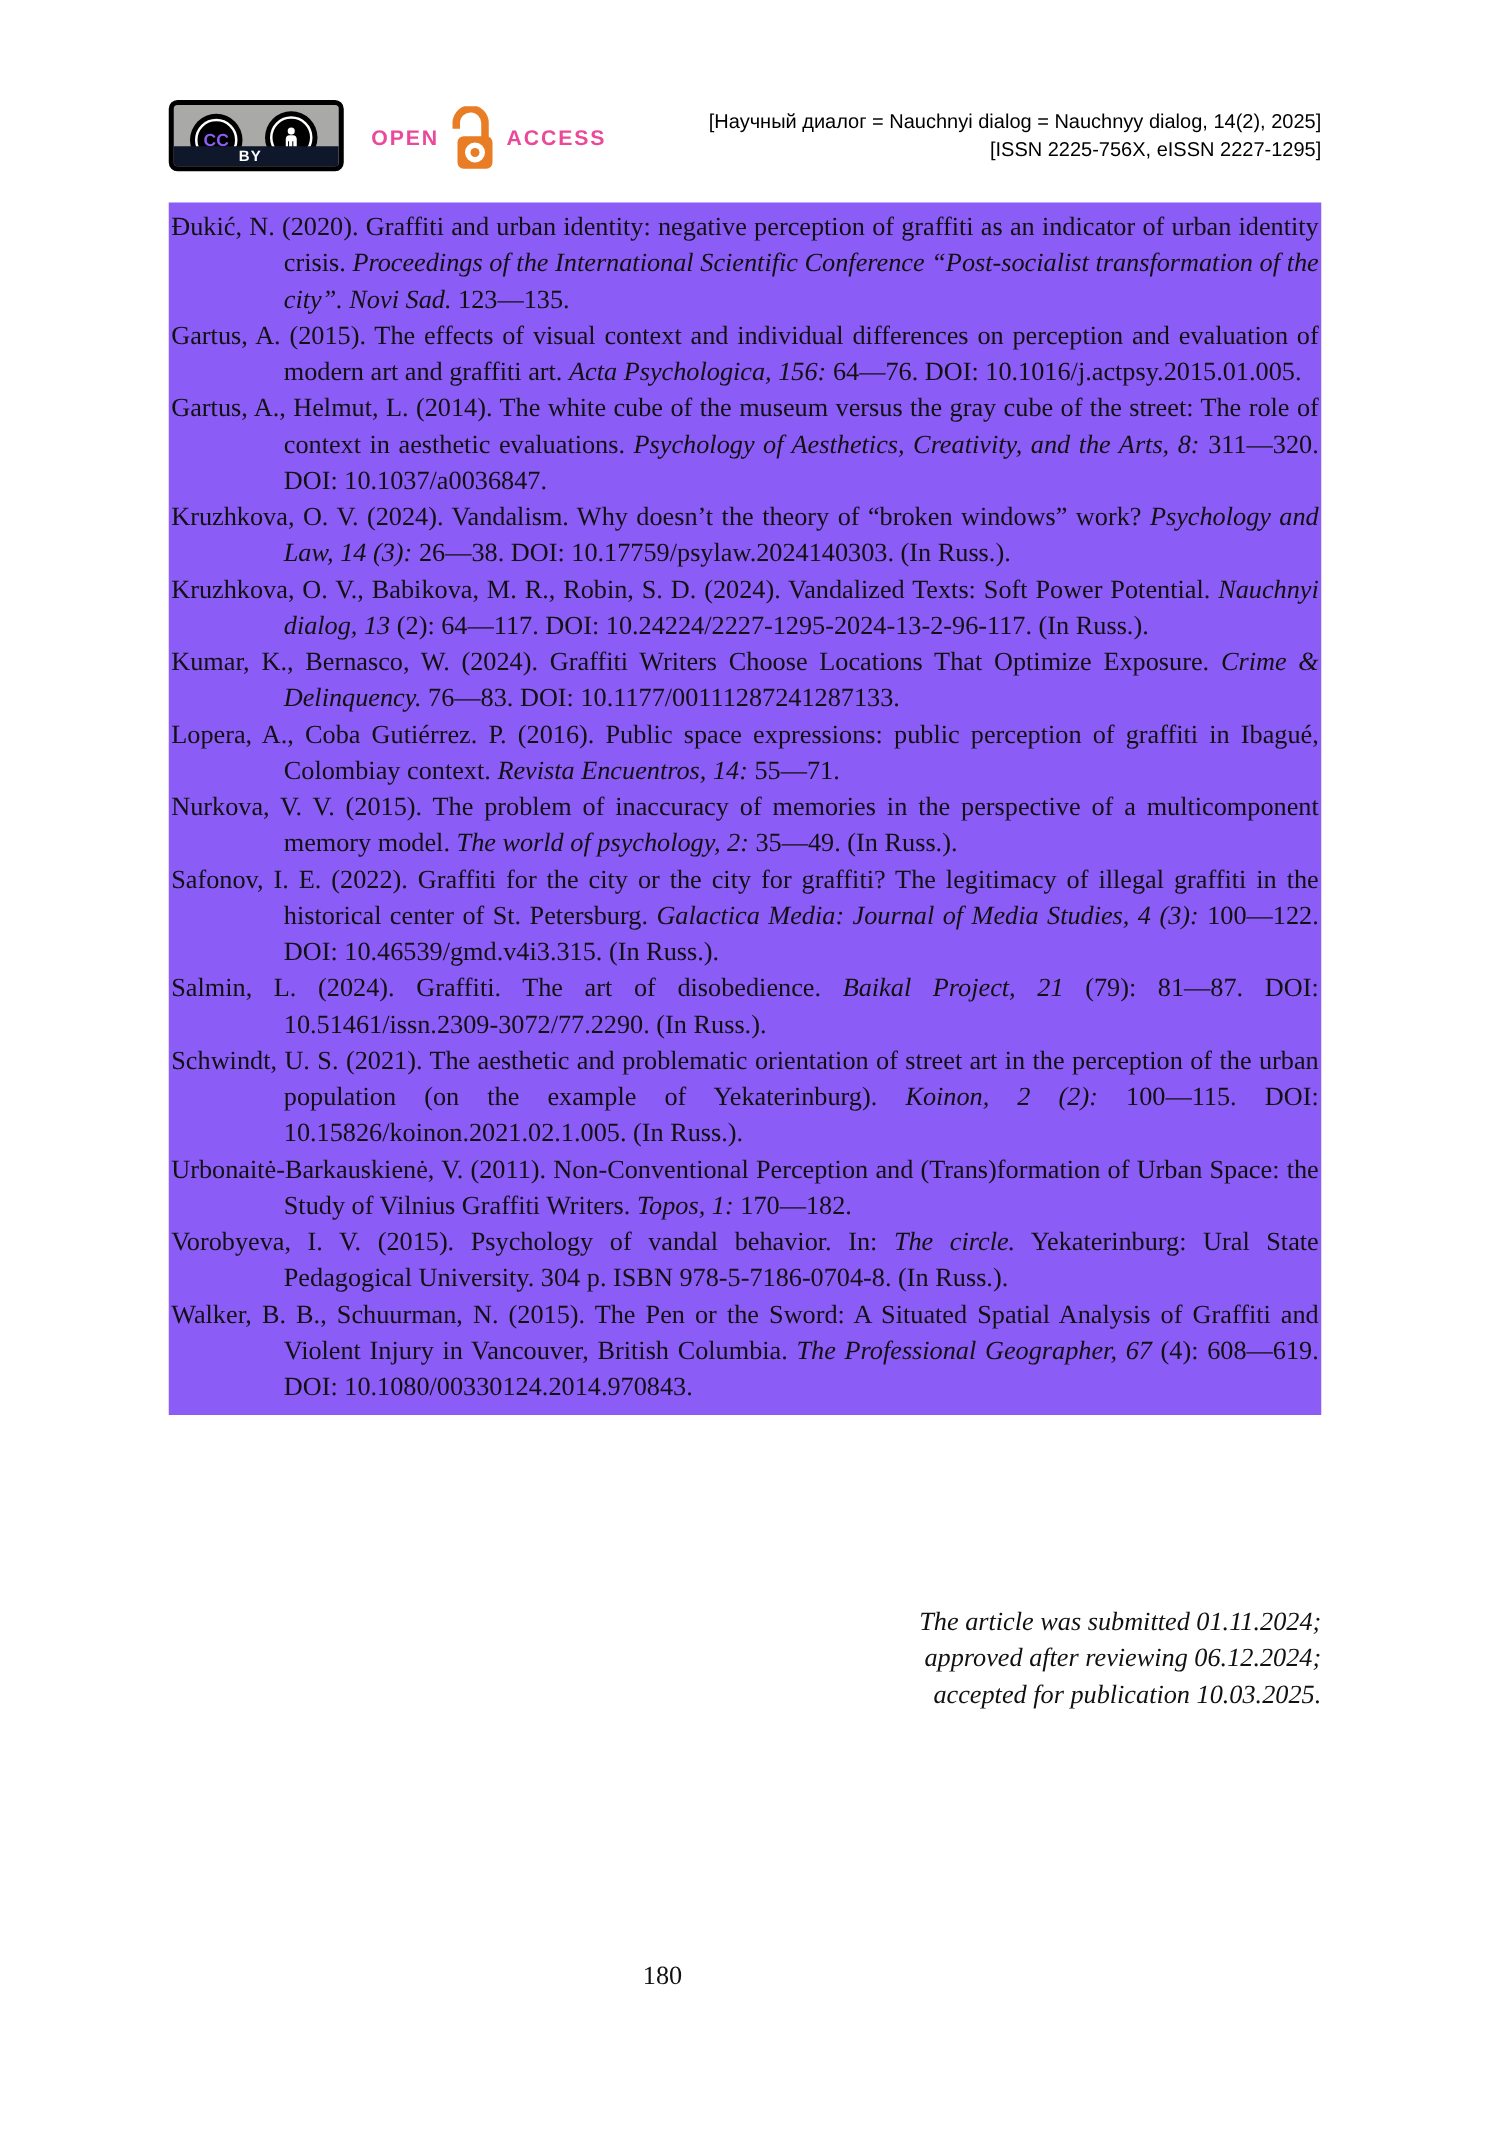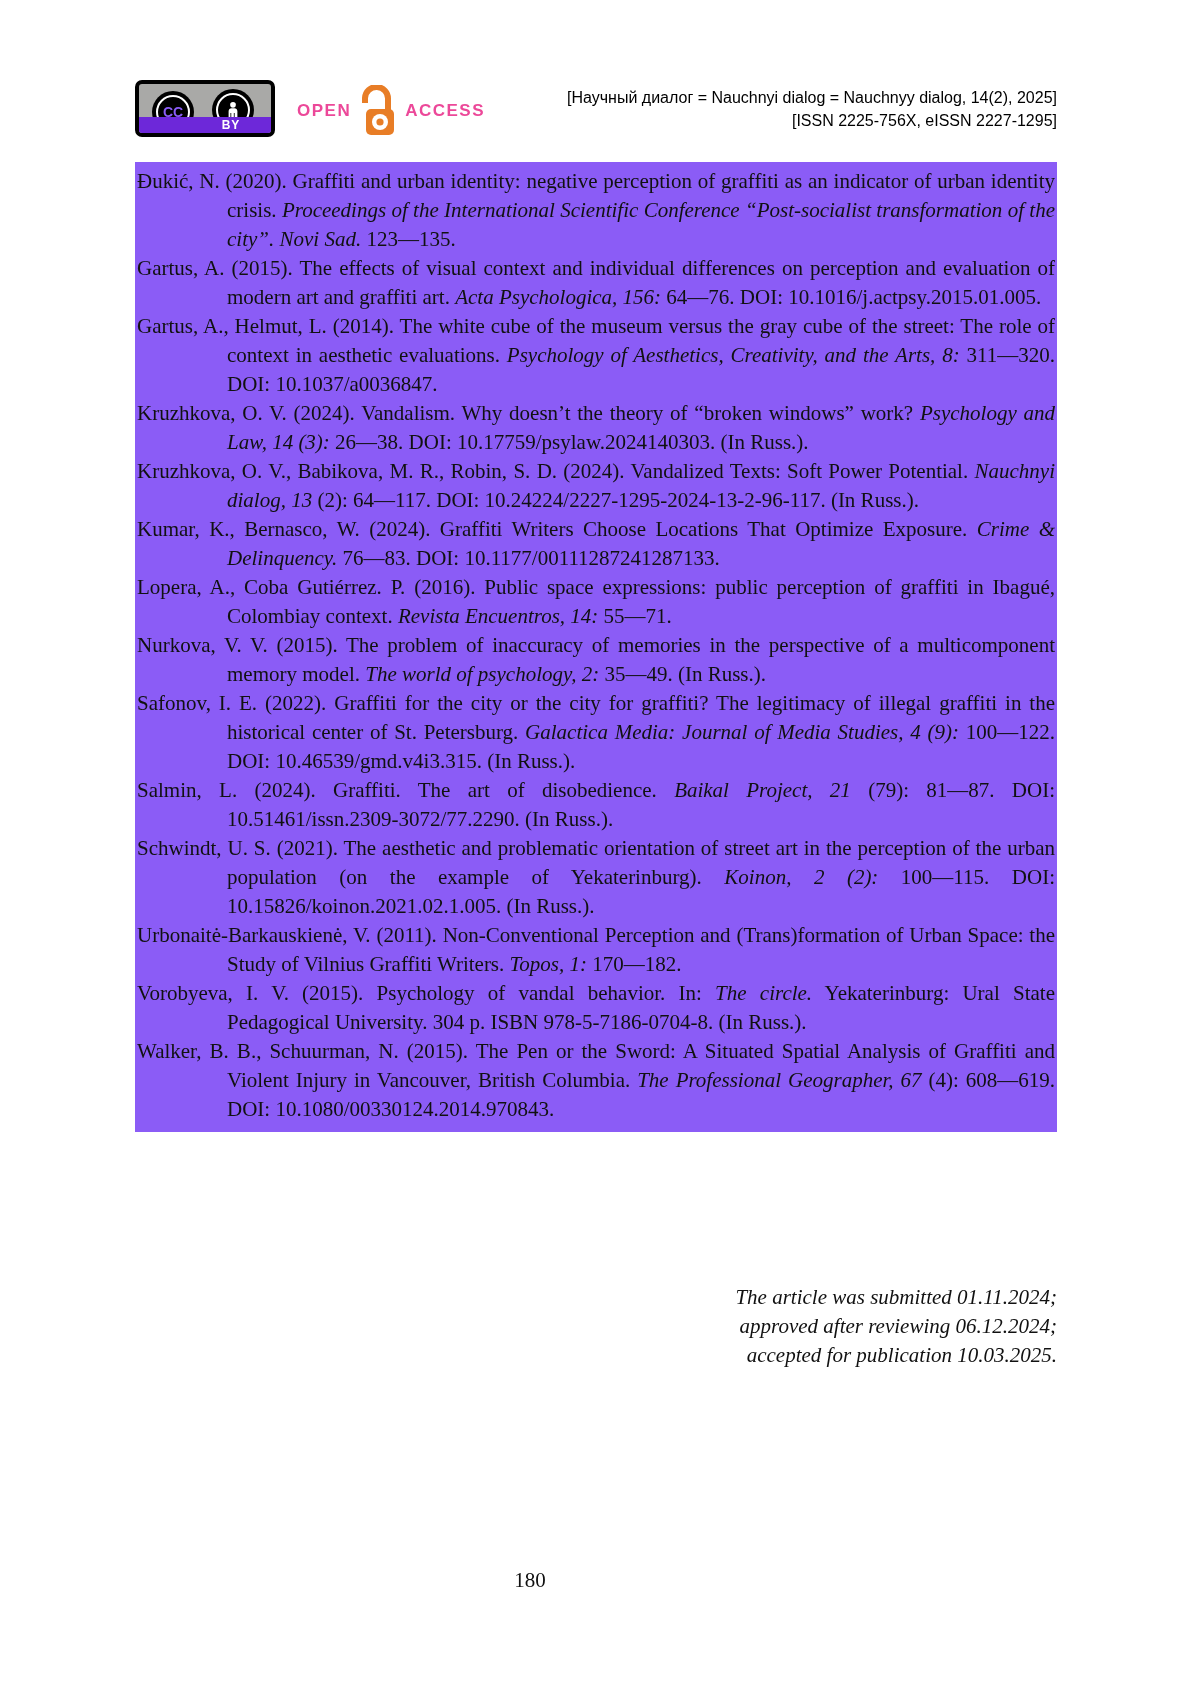--- a/index.html
+++ b/index.html
@@ -18,22 +18,22 @@
     position: absolute; left: 135px; top: 80px;
     width: 140px; height: 57px;
     background: #a9a9a7;
     border: 4px solid #000;
     border-radius: 7px;
     box-sizing: border-box;
     overflow: hidden;
   }
   .cc-strip {
     position: absolute; left: 0; right: 0; bottom: 0; height: 16px;
-    background: #6d28d9;
-    display: flex; align-items: center; justify-content: center;
+    background: #0f172a;
+    display: flex; align-items: center; 
   }
   .cc-by {
     color: #fff; font-family: "Liberation Sans", sans-serif;
     font-weight: bold; font-size: 12px; line-height: 12px;
     margin-left: 52px; letter-spacing: 1px;
   }
   .disc {
     position: absolute; top: 5px;
     width: 42px; height: 42px; border-radius: 50%;
     background: #000;
@@ -133,21 +133,21 @@
 
   <div class="refs">
       <p class="ref"><span>Đukić, N. (2020). Graffiti and urban identity: negative perception of graffiti as an indicator of urban identity crisis. </span><span class="it">Proceedings of the International Scientific Conference “Post-socialist transformation of the city”. Novi Sad.</span><span> 123—135.</span></p>
       <p class="ref"><span>Gartus, A. (2015). The effects of visual context and individual differences on perception and evaluation of modern art and graffiti art. </span><span class="it">Acta Psychologica, 156:</span><span> 64—76. DOI: 10.1016/j.actpsy.2015.01.005.</span></p>
       <p class="ref"><span>Gartus, A., Helmut, L. (2014). The white cube of the museum versus the gray cube of the street: The role of context in aesthetic evaluations. </span><span class="it">Psychology of Aesthetics, Creativity, and the Arts, 8:</span><span> 311—320. DOI: 10.1037/a0036847.</span></p>
       <p class="ref"><span>Kruzhkova, O. V. (2024). Vandalism. Why doesn’t the theory of “broken windows” work? </span><span class="it">Psychology and Law, 14 (3):</span><span> 26—38. DOI: 10.17759/psylaw.2024140303. (In Russ.).</span></p>
       <p class="ref"><span>Kruzhkova, O. V., Babikova, M. R., Robin, S. D. (2024). Vandalized Texts: Soft Power Potential. </span><span class="it">Nauchnyi dialog, 13</span><span> (2): 64—117. DOI: 10.24224/2227-1295-2024-13-2-96-117. (In Russ.).</span></p>
       <p class="ref"><span>Kumar, K., Bernasco, W. (2024). Graffiti Writers Choose Locations That Optimize Exposure. </span><span class="it">Crime &amp; Delinquency.</span><span> 76—83. DOI: 10.1177/00111287241287133.</span></p>
       <p class="ref"><span>Lopera, A., Coba Gutiérrez. P. (2016). Public space expressions: public perception of graffiti in Ibagué, Colombiay context. </span><span class="it">Revista Encuentros, 14:</span><span> 55—71.</span></p>
       <p class="ref"><span>Nurkova, V. V. (2015). The problem of inaccuracy of memories in the perspective of a multicomponent memory model. </span><span class="it">The world of psychology, 2:</span><span> 35—49. (In Russ.).</span></p>
-      <p class="ref"><span>Safonov, I. E. (2022). Graffiti for the city or the city for graffiti? The legitimacy of illegal graffiti in the historical center of St. Petersburg. </span><span class="it">Galactica Media: Journal of Media Studies, 4 (9):</span><span> 100—122. DOI: 10.46539/gmd.v4i3.315. (In Russ.).</span></p>
+      <p class="ref"><span>Safonov, I. E. (2022). Graffiti for the city or the city for graffiti? The legitimacy of illegal graffiti in the historical center of St. Petersburg. </span><span class="it">Galactica Media: Journal of Media Studies, 4 (3):</span><span> 100—122. DOI: 10.46539/gmd.v4i3.315. (In Russ.).</span></p>
       <p class="ref"><span>Salmin, L. (2024). Graffiti. The art of disobedience. </span><span class="it">Baikal Project, 21</span><span> (79): 81—87. DOI: 10.51461/issn.2309-3072/77.2290. (In Russ.).</span></p>
       <p class="ref"><span>Schwindt, U. S. (2021). The aesthetic and problematic orientation of street art in the perception of the urban population (on the example of Yekaterinburg). </span><span class="it">Koinon, 2 (2):</span><span> 100—115. DOI: 10.15826/koinon.2021.02.1.005. (In Russ.).</span></p>
       <p class="ref"><span>Urbonaitė-Barkauskienė, V. (2011). Non-Conventional Perception and (Trans)formation of Urban Space: the Study of Vilnius Graffiti Writers. </span><span class="it">Topos, 1:</span><span> 170—182.</span></p>
       <p class="ref"><span>Vorobyeva, I. V. (2015). Psychology of vandal behavior. In: </span><span class="it">The circle.</span><span> Yekaterinburg: Ural State Pedagogical University. 304 p. ISBN 978-5-7186-0704-8. (In Russ.).</span></p>
       <p class="ref"><span>Walker, B. B., Schuurman, N. (2015). The Pen or the Sword: A Situated Spatial Analysis of Graffiti and Violent Injury in Vancouver, British Columbia. </span><span class="it">The Professional Geographer, 67</span><span> (4): 608—619. DOI: 10.1080/00330124.2014.970843.</span></p>
     </div>
 
   <div class="submission">
     <div>The article was submitted 01.11.2024;</div>
     <div>approved after reviewing 06.12.2024;</div>

